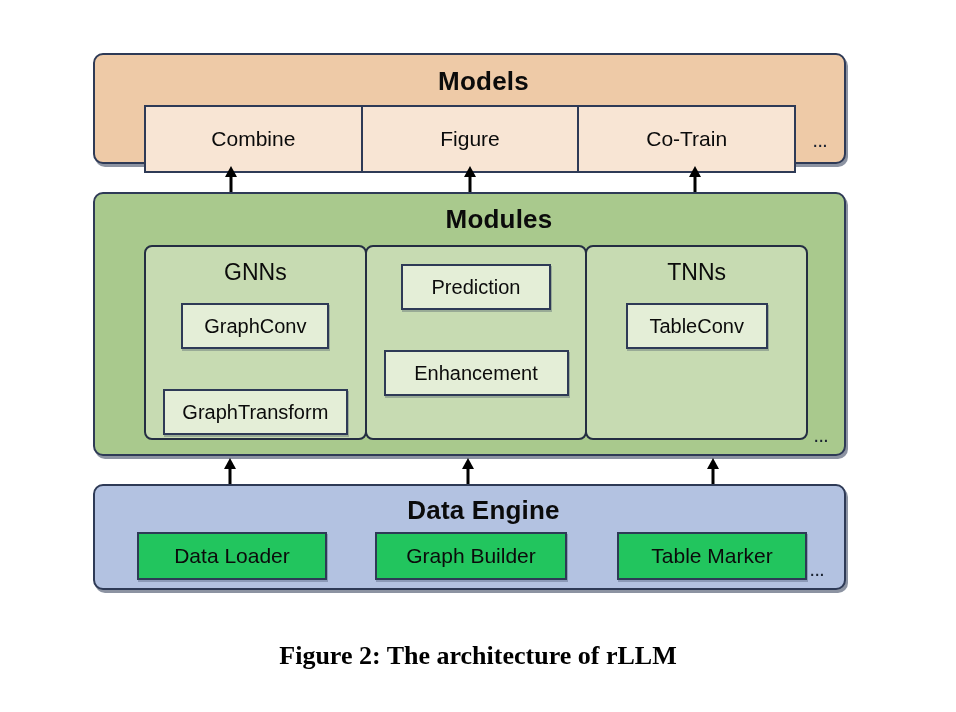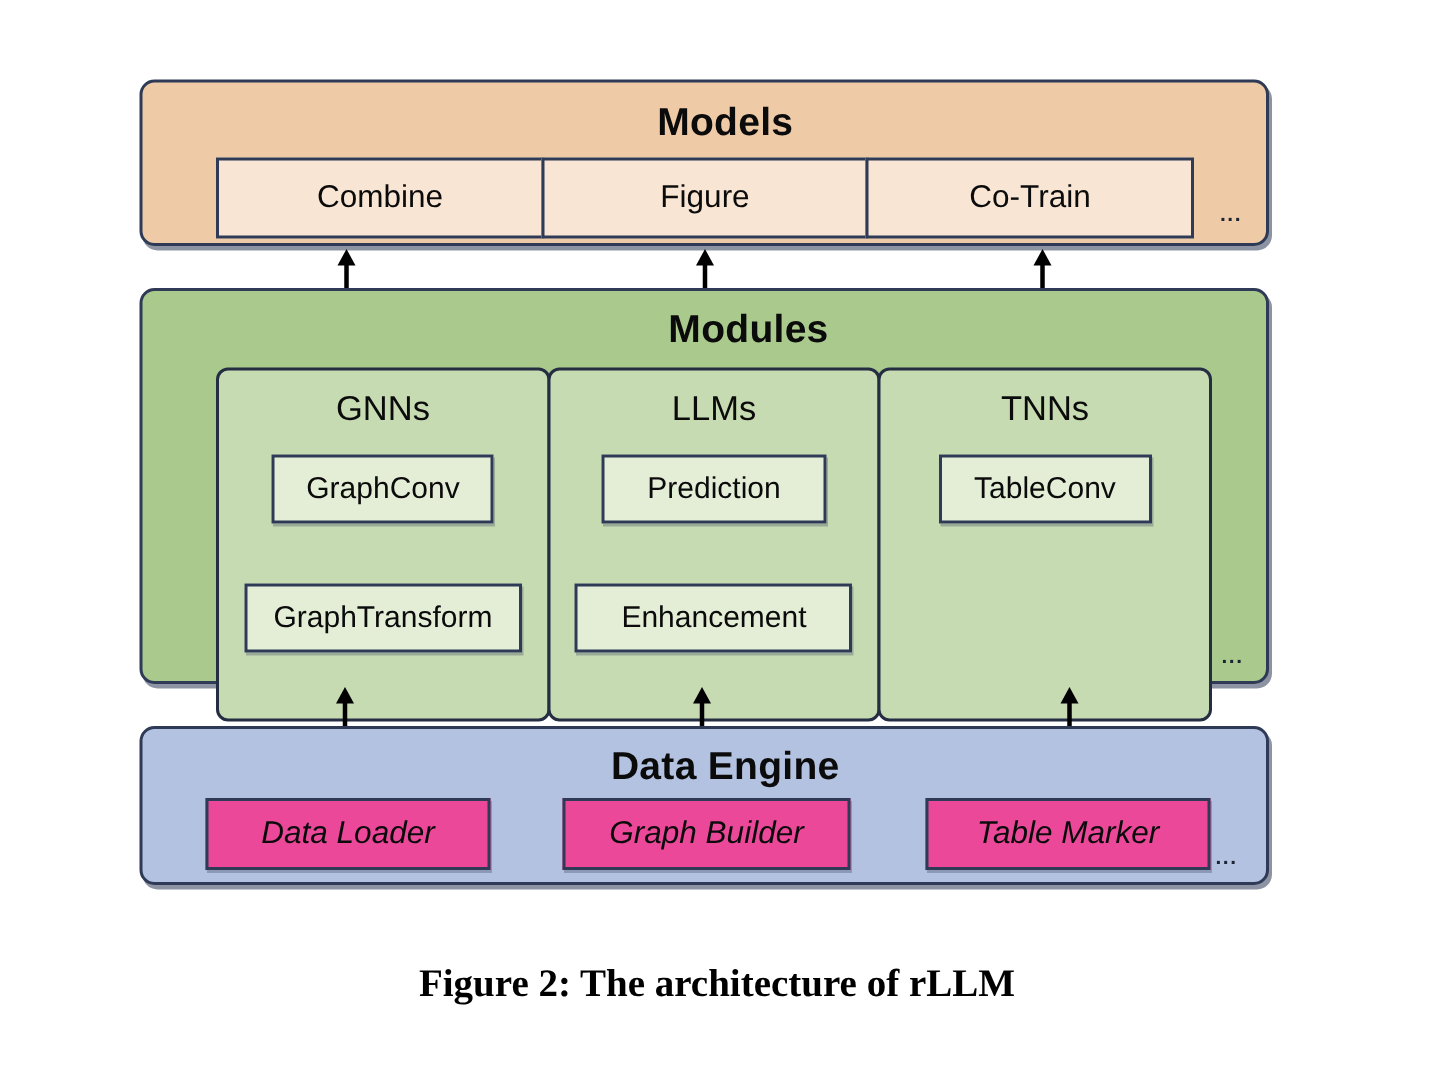--- a/index.html
+++ b/index.html
@@ -40,42 +40,41 @@
     letter-spacing: 1px;
     line-height: 1;
   }
 
   
   .models { top: 53px; height: 111px; background: #eecaa7; }
   .models .layer-title { padding-top: 11px; }
   .models-row {
     position: absolute;
     left: 49px; top: 50px;
-    width: 652px; height: 54px;
+    width: 652px; height: 68px;
     display: flex;
   }
   .m-cell {
     flex: 1;
     background: #f8e5d4;
     border: 2px solid #2e3a56;
     display: flex; align-items: center; justify-content: center;
     font-size: 21px;
   }
   .m-cell + .m-cell { margin-left: -2px; }
   .models .ellipsis { right: 16px; bottom: 13px; }
 
   
   .modules { top: 192px; height: 264px; background: #a9c98d; padding-left: 31px; }
   .modules .layer-title { padding-top: 10px; }
   .columns {
     position: absolute;
     left: 49px; top: 51px;
-    width: 664px; height: 236px;
+    width: 664px; height: 195px;
     display: flex;
-    justify-content: flex-end;
   }
   .column {
     flex: 1;
     background: #c7dbb2;
     border: 2px solid #242d42;
     border-radius: 8px;
     text-align: center;
   }
   .column + .column { margin-left: -2px; }
   .col-title { margin-top: 12px; font-size: 23px; }
@@ -96,26 +95,25 @@
   .w185 { width: 185px; }
   .w187 { width: 187px; }
   .modules .ellipsis { right: 15px; bottom: 10px; }
 
   
   .data-engine { top: 484px; height: 106px; background: #b3c2e1; }
   .data-engine .layer-title { padding-top: 9px; }
   .d-box {
     position: absolute;
     top: 46px; height: 48px;
-    background: #ec4899;
+    background: #22c55e;
     border: 2px solid #2e3a56;
     display: flex; align-items: center; justify-content: center;
     font-size: 21px;
     box-shadow: 1px 2px 0 rgba(46,58,86,0.3);
-    font-style: italic;
   }
   .d-loader  { left: 42px;  width: 190px; }
   .d-builder { left: 280px; width: 192px; }
   .d-marker  { left: 522px; width: 190px; }
   .data-engine .ellipsis { right: 19px; bottom: 10px; }
 
   
   .arrow {
     position: absolute;
     width: 14px; height: 26px;
@@ -181,21 +179,20 @@
     <div class="layer-title">Modules</div>
     <div class="columns">
 
       <div class="column">
         <div class="col-title">GNNs</div>
         <div class="mod-box top w148">GraphConv</div>
         <div class="mod-box bottom w185">GraphTransform</div>
       </div>
 
       <div class="column">
-        <div class="col-title">LLMs</div>
         <div class="mod-box top w150">Prediction</div>
         <div class="mod-box bottom w185">Enhancement</div>
       </div>
 
       <div class="column">
         <div class="col-title">TNNs</div>
         <div class="mod-box top w142">TableConv</div>
       </div>
 
     </div>

